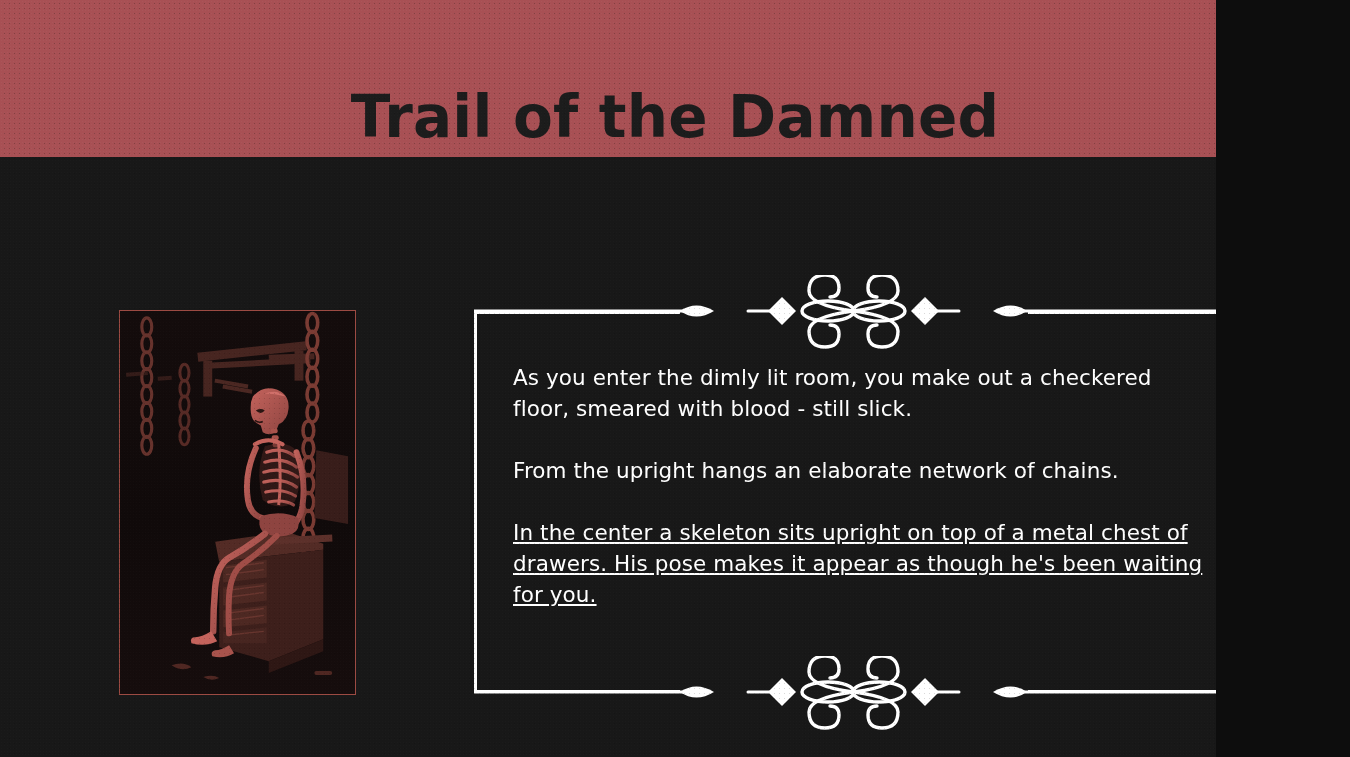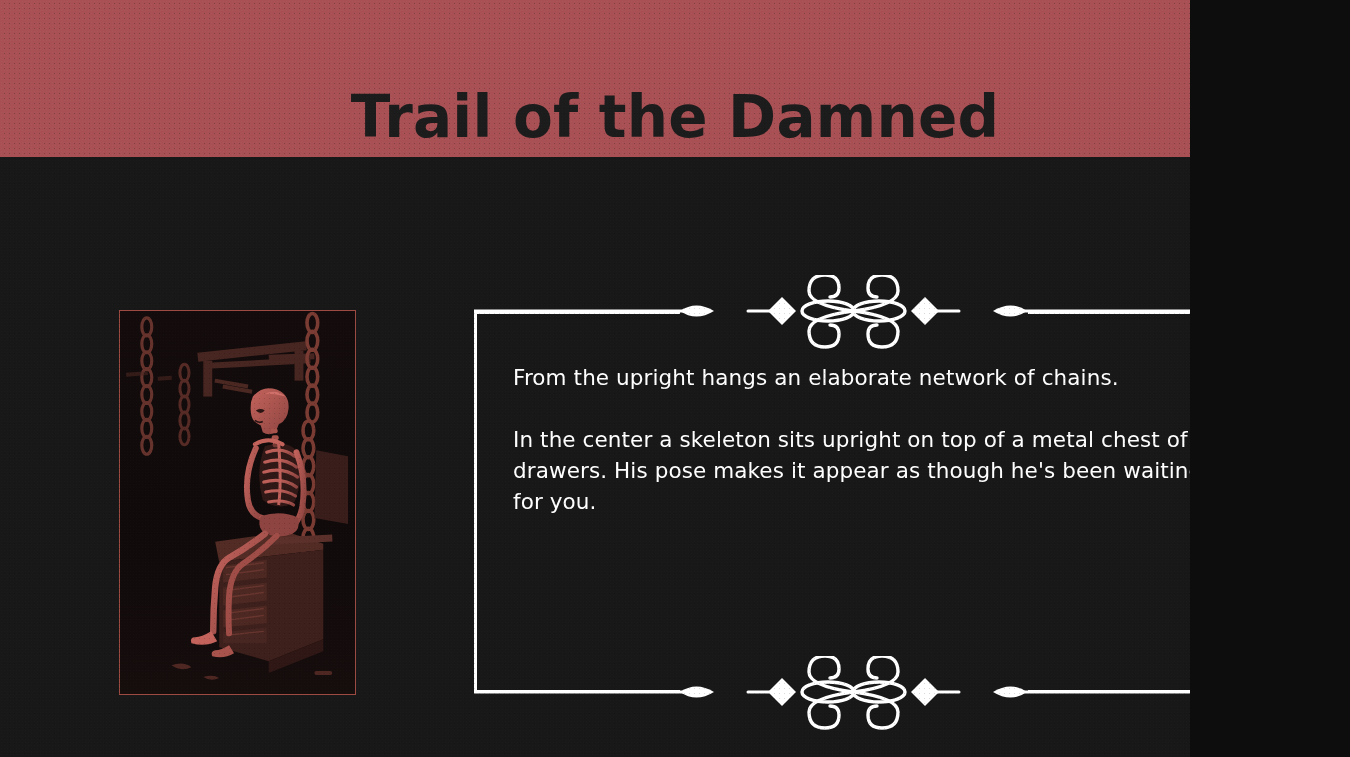--- a/index.html
+++ b/index.html
@@ -8,20 +8,21 @@
     background: #0d0d0d;
   }
 
   .slide {
     position: relative;
     width: 1190px;
     height: 757px;
     overflow: hidden;
     background-color: #181818;
     font-family: "DejaVu Sans", sans-serif;
+    padding-left: 26px;
   }
 
   
   .grain {
     position: absolute;
     inset: 0;
     pointer-events: none;
     opacity: 0.5;
     background-image:
       radial-gradient(rgba(255,255,255,0.030) 0.6px, transparent 0.7px),
@@ -122,21 +123,21 @@
     top: 362px;
     width: 700px;
     z-index: 35;
     color: #ffffff;
     font-family: "DejaVu Sans", sans-serif;
     font-size: 21.5px;
     line-height: 31px;
     letter-spacing: 0.1px;
   }
   .body-text p { margin: 0 0 31px 0; }
-  .body-text p:last-child { margin-bottom: 15px; }
+  .body-text p:last-child { margin-bottom: 15px; text-decoration: underline; }
 </style>
 </head>
 <body>
 
 <div class="slide">
 
   <div class="header-band">
     <div class="slide-title">Trail of the Damned</div>
   </div>
 
@@ -351,18 +352,19 @@
         <path d="M380 36 q44 -6 44 -20 q0 -16 -16 -16 q-14 0 -14 13 q0 9 9 9"></path>
         <path d="M379 36 q-44 6 -44 20 q0 16 16 16 q14 0 14 -13 q0 -9 -9 -9"></path>
         <path d="M380 36 q44 6 44 20 q0 16 -16 16 q-14 0 -14 -13 q0 -9 9 -9"></path>
         <ellipse cx="354" cy="36" rx="26" ry="10"></ellipse>
         <ellipse cx="405" cy="36" rx="26" ry="10"></ellipse>
       </g>
     </svg>
   </div>
 
   <div class="body-text">
+    <p>As you enter the dimly lit room, you make out a checkered floor, smeared with blood - still slick.</p>
     <p>From the upright hangs an elaborate network of chains.</p>
     <p>In the center a skeleton sits upright on top of a metal chest of drawers. His pose makes it appear as though he's been waiting for you.</p>
   </div>
 
   <div class="grain"></div>
 </div>
 
 </body></html>

